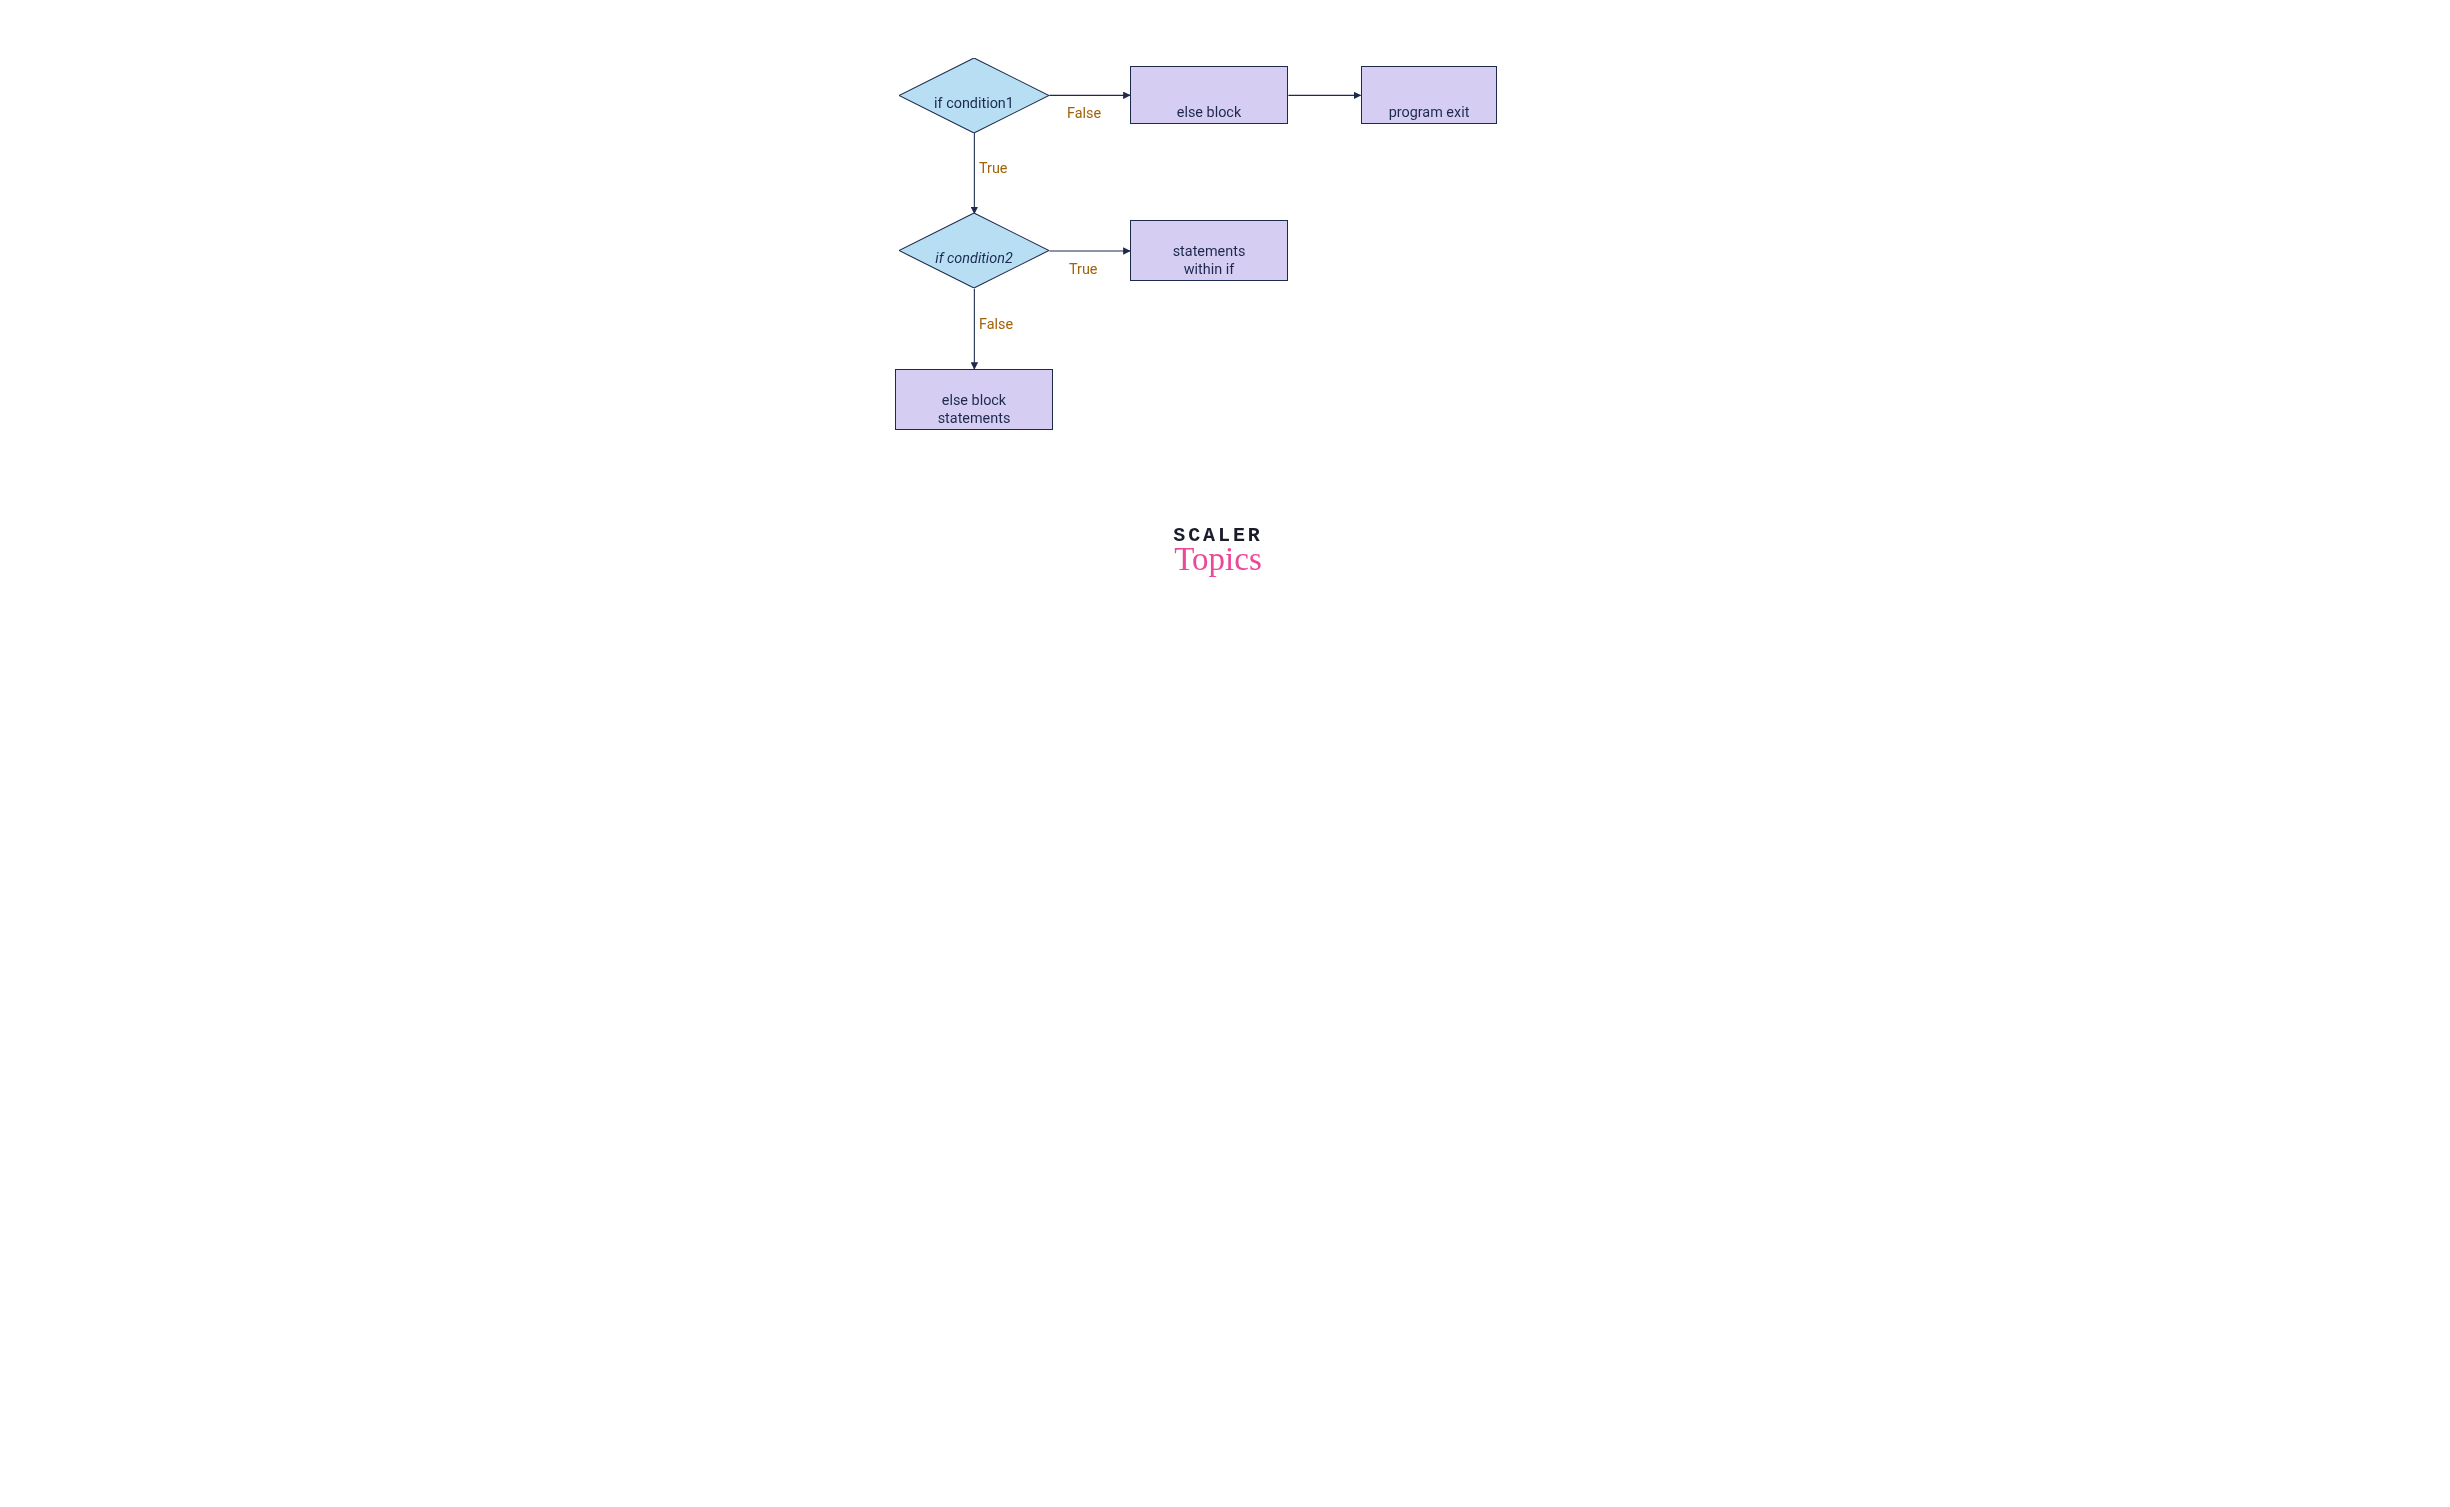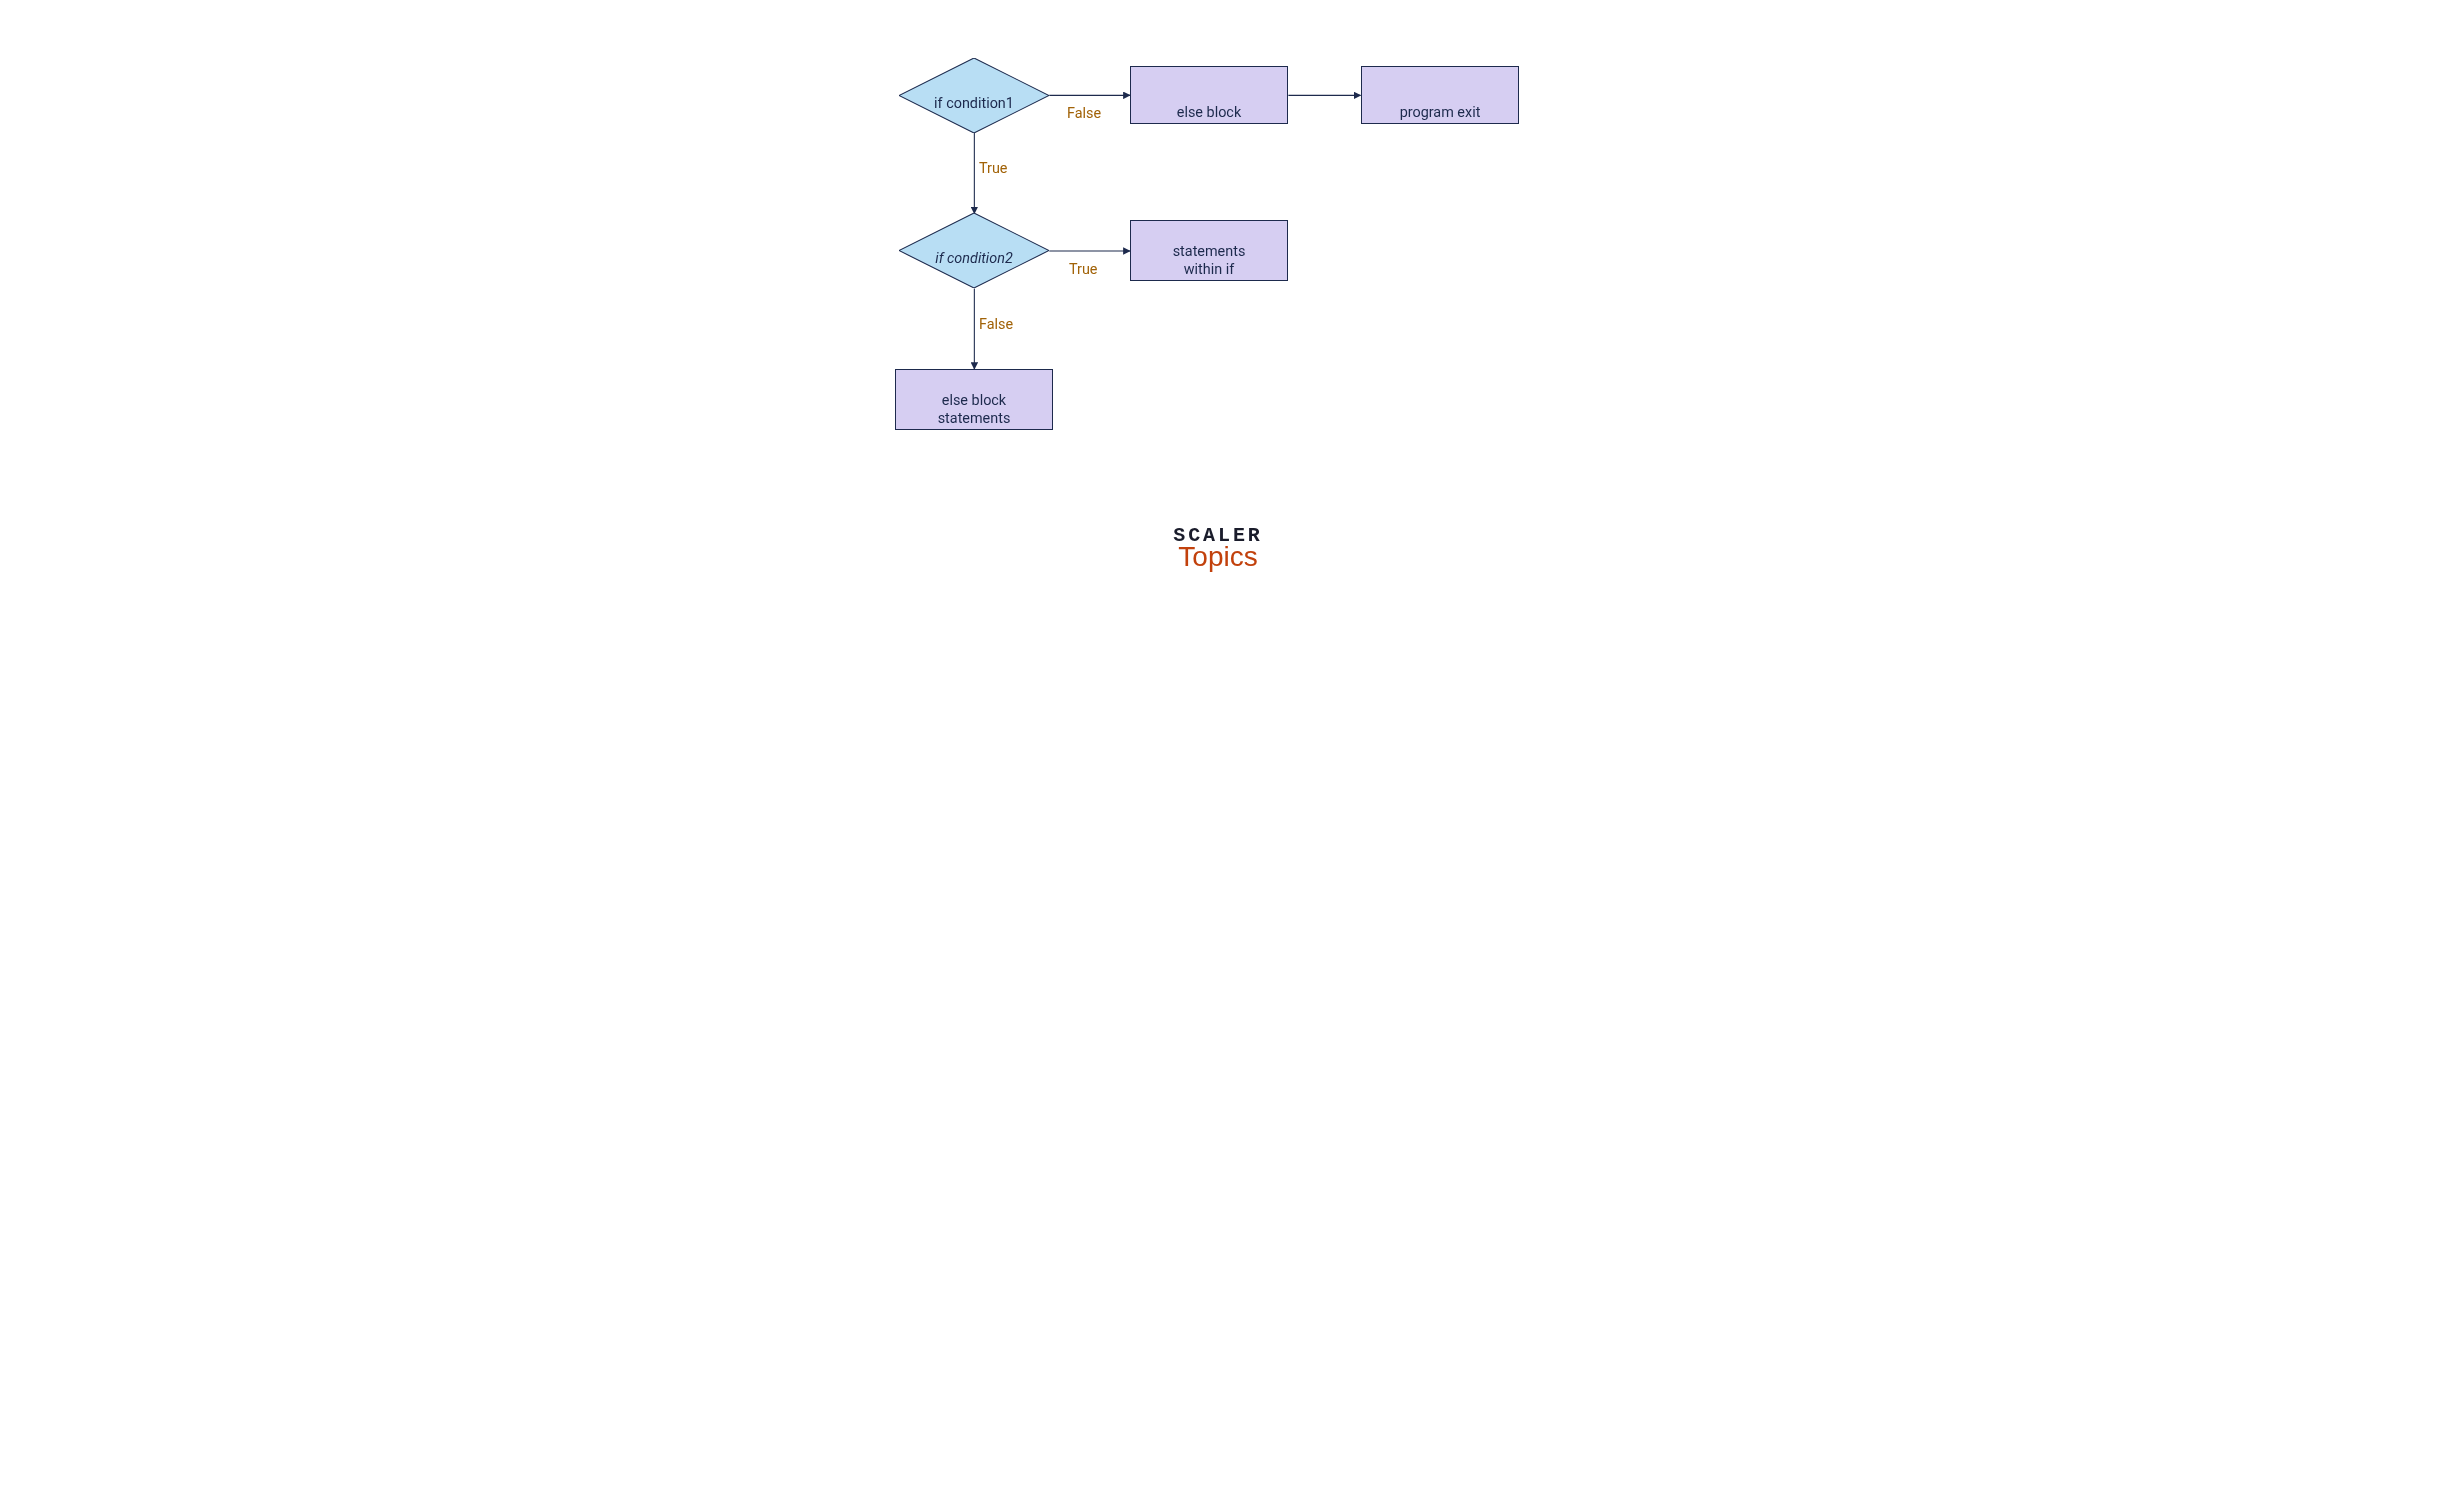--- a/index.html
+++ b/index.html
@@ -66,23 +66,23 @@
     line-height: 1;
   }
   .logo .line1 {
     font-family: Liberation Mono, monospace;
     font-weight: 900;
     letter-spacing: 2.9px;
     font-size: 20px;
     color: #1a1c2b;
   }
   .logo .line2 {
-    font-family: Liberation Sans, sans-serif;
-    font-size: 28px;
-    color: #c2410c;
+    font-family: Liberation Serif, serif;
+    font-size: 33px;
+    color: #ec4899;
     margin-top: -2.9px;
   }
   svg.connectors {
     position: absolute;
     left: 0;
     top: 0;
     pointer-events: none;
   }
 </style>
 </head>
@@ -112,21 +112,21 @@
     <svg width="150" height="75" viewBox="0 0 208 104">
       <polygon points="104,0 208,52 104,104 0,52" fill="#b8def4" stroke="#1d2a4d" stroke-width="1.5"></polygon>
     </svg>
     <div class="label">if condition1</div>
   </div>
 
   <div class="rect" style="left:438px; top:66px; width:158px; height:58px;">
     <span>else block</span>
   </div>
 
-  <div class="rect" style="left:669px; top:66px; width:158px; height:58px;">
+  <div class="rect" style="left:669px; top:66px; width:136px; height:58px;">
     <span>program exit</span>
   </div>
 
   <div class="diamond" style="left:207px; top:213px;font-style:italic;">
     <svg width="150" height="75" viewBox="0 0 208 104">
       <polygon points="104,0 208,52 104,104 0,52" fill="#b8def4" stroke="#1d2a4d" stroke-width="1.5"></polygon>
     </svg>
     <div class="label">if condition2</div>
   </div>
 

